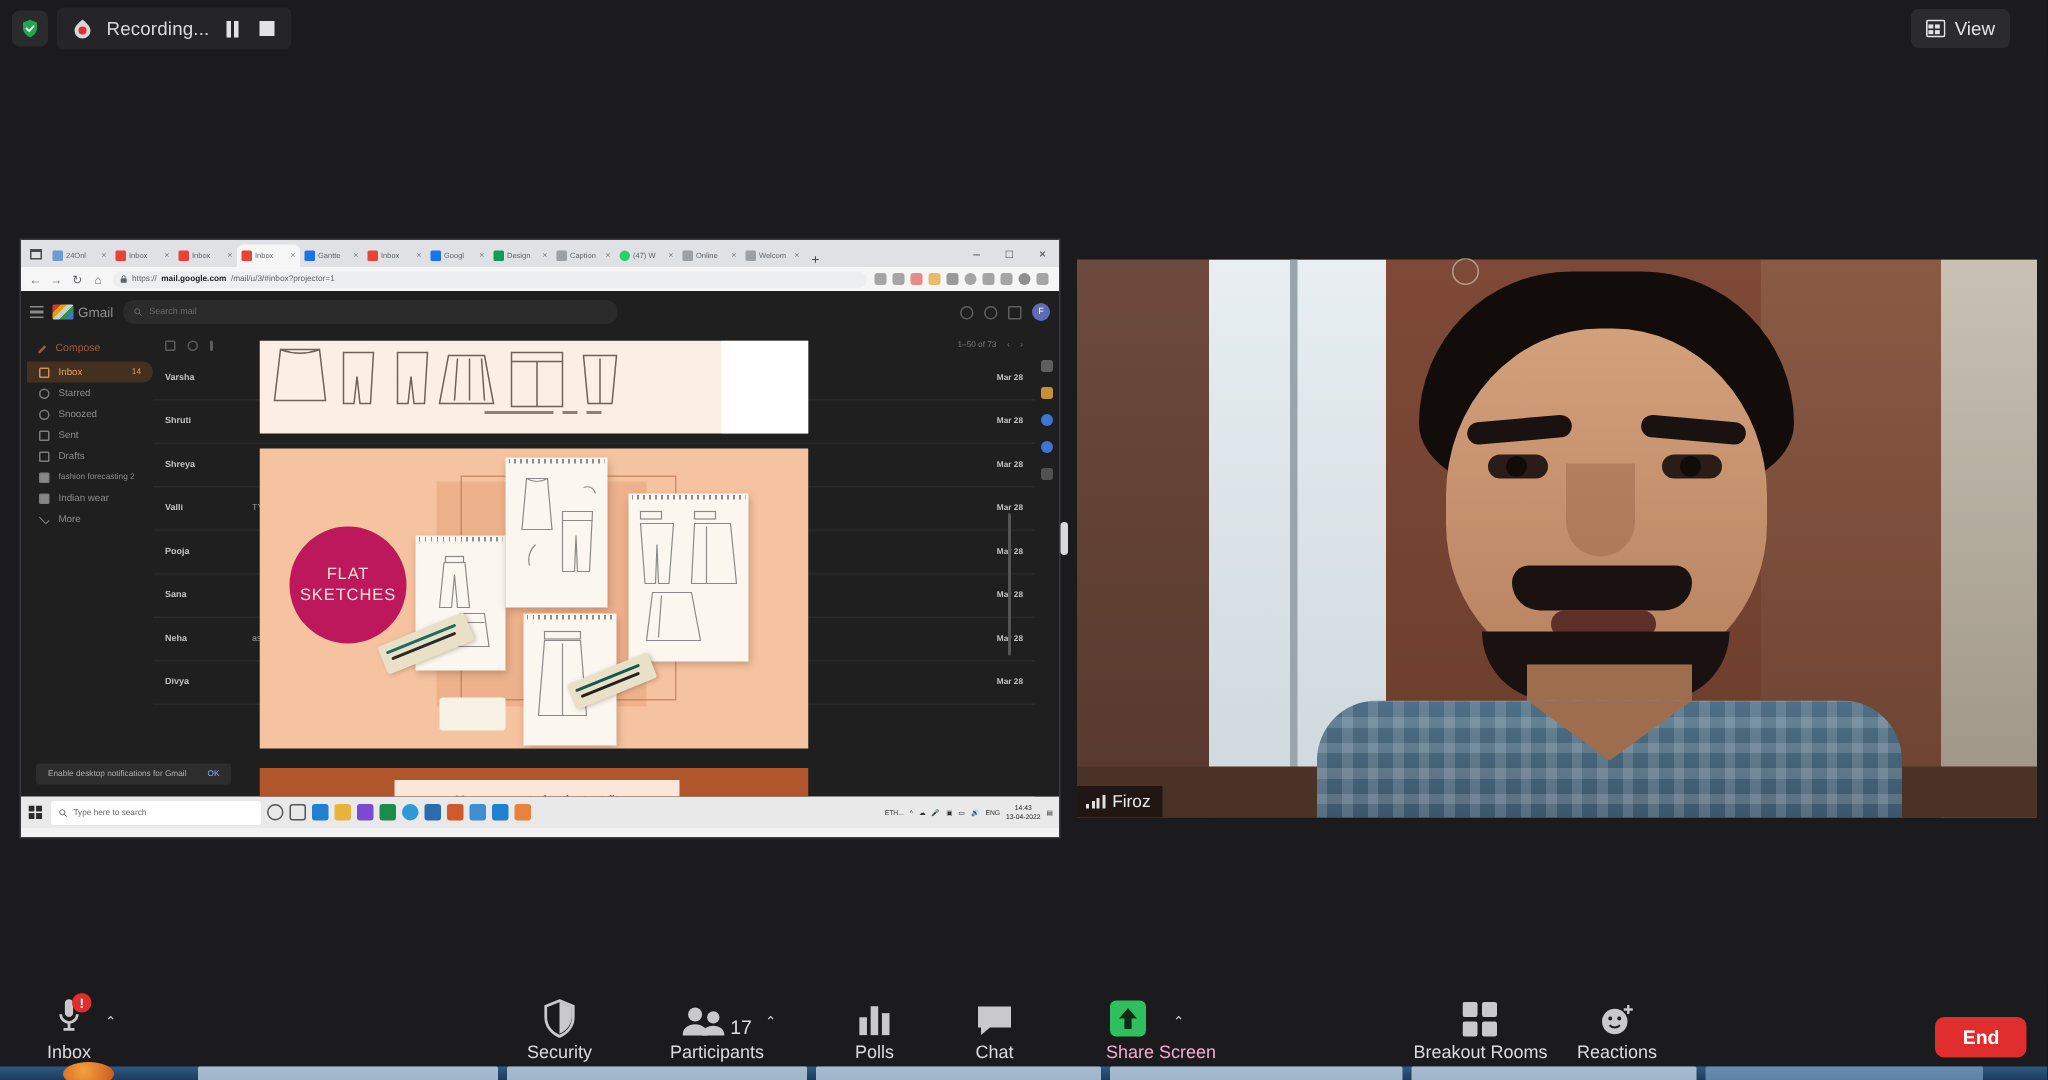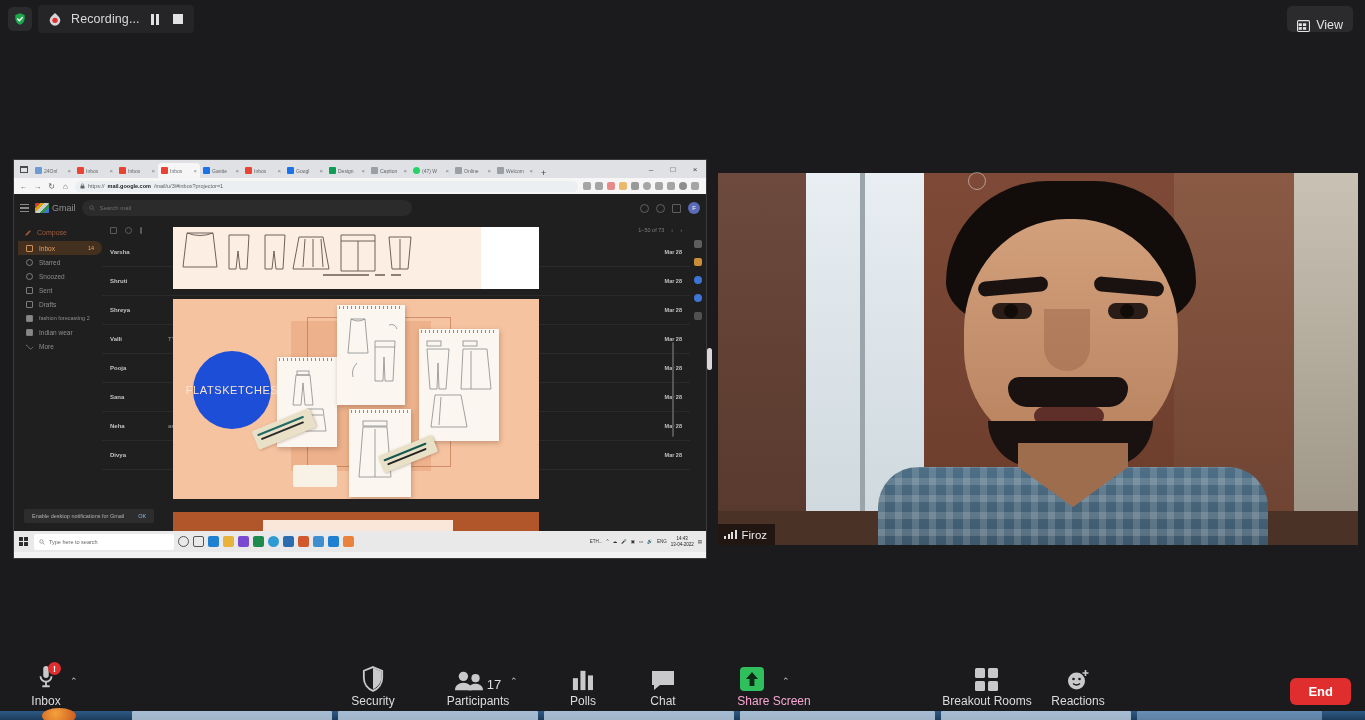--- a/index.html
+++ b/index.html
@@ -21,22 +21,22 @@
     position: absolute; left: 38px; top: 5px; height: 28px; background: #252528;
     border-radius: 4px; display: flex; align-items: center; padding: 0 8px; gap: 7px;
   }
   .rec-dot-wrap { width: 18px; height: 18px; display: flex; align-items: center; justify-content: center; }
   .rec-label { color: #d9d9db; font-size: 12.5px; letter-spacing: .1px; }
   .rec-ctrl { width: 16px; height: 16px; display: flex; align-items: center; justify-content: center; cursor: pointer; }
   .rec-ctrl .pausebar { width: 3px; height: 11px; background: #e2e2e4; display: inline-block; }
   .rec-ctrl .pausebar + .pausebar { margin-left: 2px; }
   .rec-ctrl .stopsq { width: 10px; height: 10px; background: #e2e2e4; }
   .view-btn {
-    position: absolute; right: 12px; top: 6px; height: 26px; background: #2b2b2e;
-    border-radius: 5px; display: flex; align-items: flex-end; gap: 6px; padding: 0 10px; cursor: pointer;
+    position: absolute; right: 25px; top: 6px; height: 26px; background: #2b2b2e;
+    border-radius: 5px; display: flex; align-items: center; gap: 6px; padding: 0 10px; cursor: pointer;
   }
   .view-btn .lbl { color: #e3e3e5; font-size: 12.5px; }
 
   
   .share-window {
     position: absolute; left: 14px; top: 160px; width: 692px; height: 398px;
     background: #f2f2f2; box-shadow: 0 0 0 1px #3a3a3c;
   }
   .br-tabstrip {
     position: relative; height: 18px; background: #dfe1e5; display: flex; align-items: flex-end; padding-left: 2px;
@@ -110,21 +110,21 @@
 
   
   .slides { position: absolute; left: 159px; top: 33px; width: 366px; height: 304px; overflow: hidden; }
   .slide-partial-top { position: absolute; left: 0; top: 0; width: 366px; height: 62px; background: #fdeee4; overflow: hidden; }
   .slide-main {
     position: absolute; left: 0; top: 72px; width: 366px; height: 200px; background: #f6c3a0; overflow: hidden;
   }
   .slide-partial-bot { position: absolute; left: 0; top: 285px; width: 366px; height: 52px; background: #b0562a; overflow: hidden; }
   .flat-circle {
     position: absolute; left: 20px; top: 52px; width: 78px; height: 78px; border-radius: 50%;
-    background: #1d4ed8; color: #fae4d4; display: flex; flex-direction: row; align-items: center;
+    background: #be185d; color: #fae4d4; display: flex; flex-direction: column; align-items: center;
     justify-content: center; font-size: 11px; line-height: 14px; letter-spacing: .6px; text-align: center;
   }
   .sk-pad { position: absolute; background: #fbf7f0; box-shadow: 1px 2px 5px rgba(90,50,30,.30); }
   .sk-pad::before {
     content: ""; position: absolute; left: 2px; right: 2px; top: 1px; height: 3px;
     background: repeating-linear-gradient(to right,#8d8d8d 0 1px,transparent 1px 4px);
   }
   .pen-case { position: absolute; background: #e9e0c8; border-radius: 2px; transform: rotate(-22deg); box-shadow: 1px 1px 3px rgba(90,50,30,.3); }
   .pen { position: absolute; height: 2px; border-radius: 1px; }
   .meas-card {

